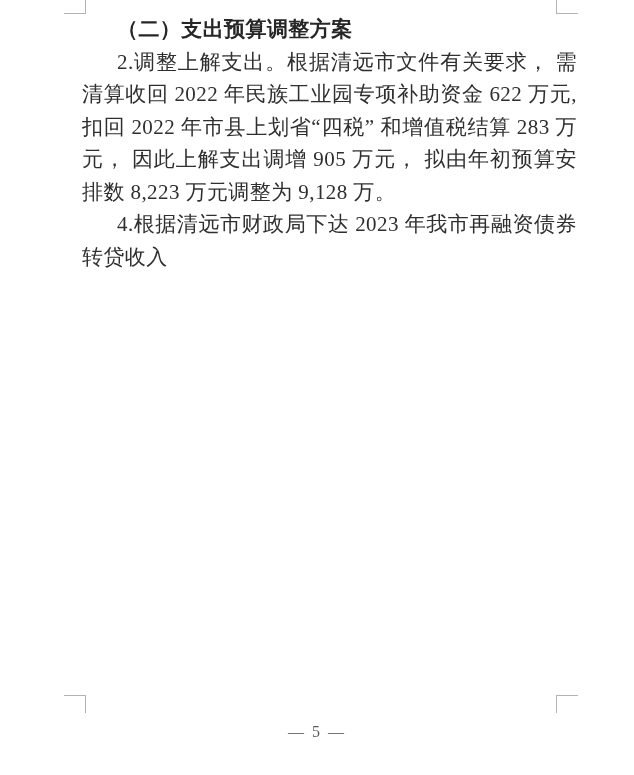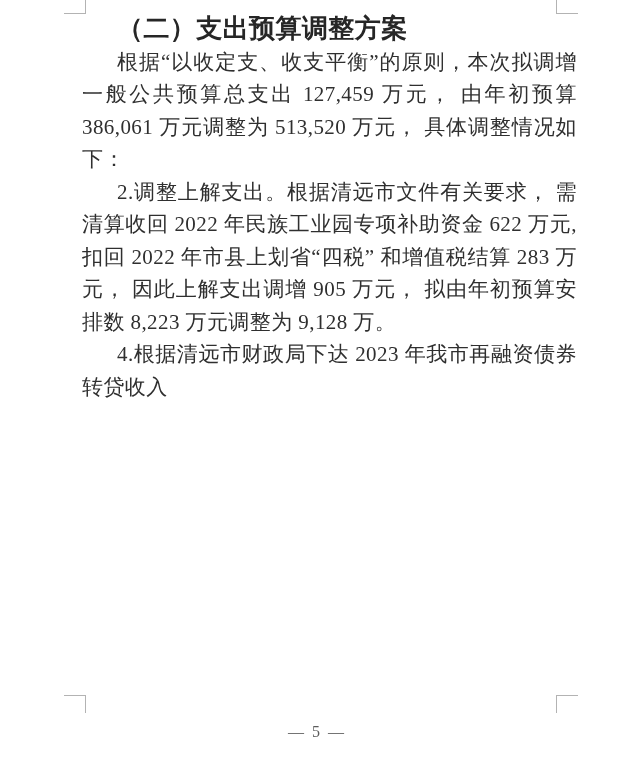--- a/index.html
+++ b/index.html
@@ -35,21 +35,21 @@
     left: 82px;
     top: 13px;
     width: 495px;
     font-size: 21px;
     line-height: 32.5px;
     letter-spacing: 0.02em;
     text-align: justify;
   }
   .heading {
     margin: 0;
-    font-size: 26px;
+    font-size: 21px;
     font-weight: 600;
     text-indent: 35px;
     text-align: left;
     color: #262626;
   }
   .para {
     margin: 0;
     text-indent: 35px;
   }
   .footer {
@@ -68,20 +68,19 @@
 
 <div class="page">
 
   <div class="mark mark-tl"></div>
   <div class="mark mark-tr"></div>
   <div class="mark mark-bl"></div>
   <div class="mark mark-br"></div>
 
   <div class="content">
     <h2 class="heading">（二）支出预算调整方案</h2>
-    <p class="para">根据“以收定支、收支平衡”的原则，本次拟调增一般公共预算总支出 127,459 万元， 由年初预算 386,061 万元调整为 513,520 万元， 具体调整情况如下：</p>
     <p class="para">2.调整上解支出。根据清远市文件有关要求， 需清算收回 2022 年民族工业园专项补助资金 622 万元,扣回 2022 年市县上划省“四税” 和增值税结算 283 万元， 因此上解支出调增 905 万元， 拟由年初预算安排数 8,223 万元调整为 9,128 万。</p>
     <p class="para">4.根据清远市财政局下达 2023 年我市再融资债券转贷收入</p>
   </div>
 
   <div class="footer">— 5 —</div>
 
 </div>
 
 </body></html>

